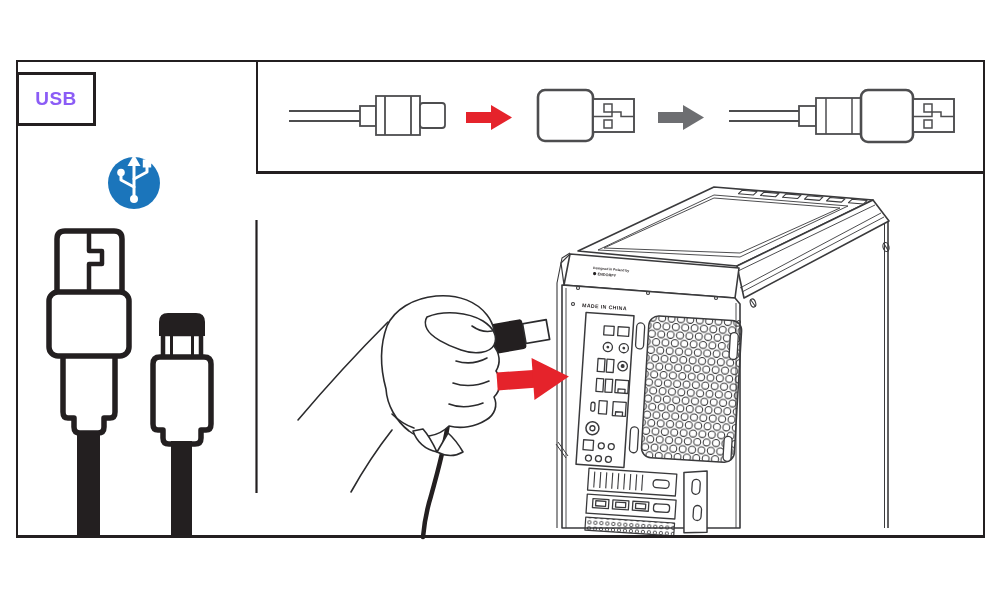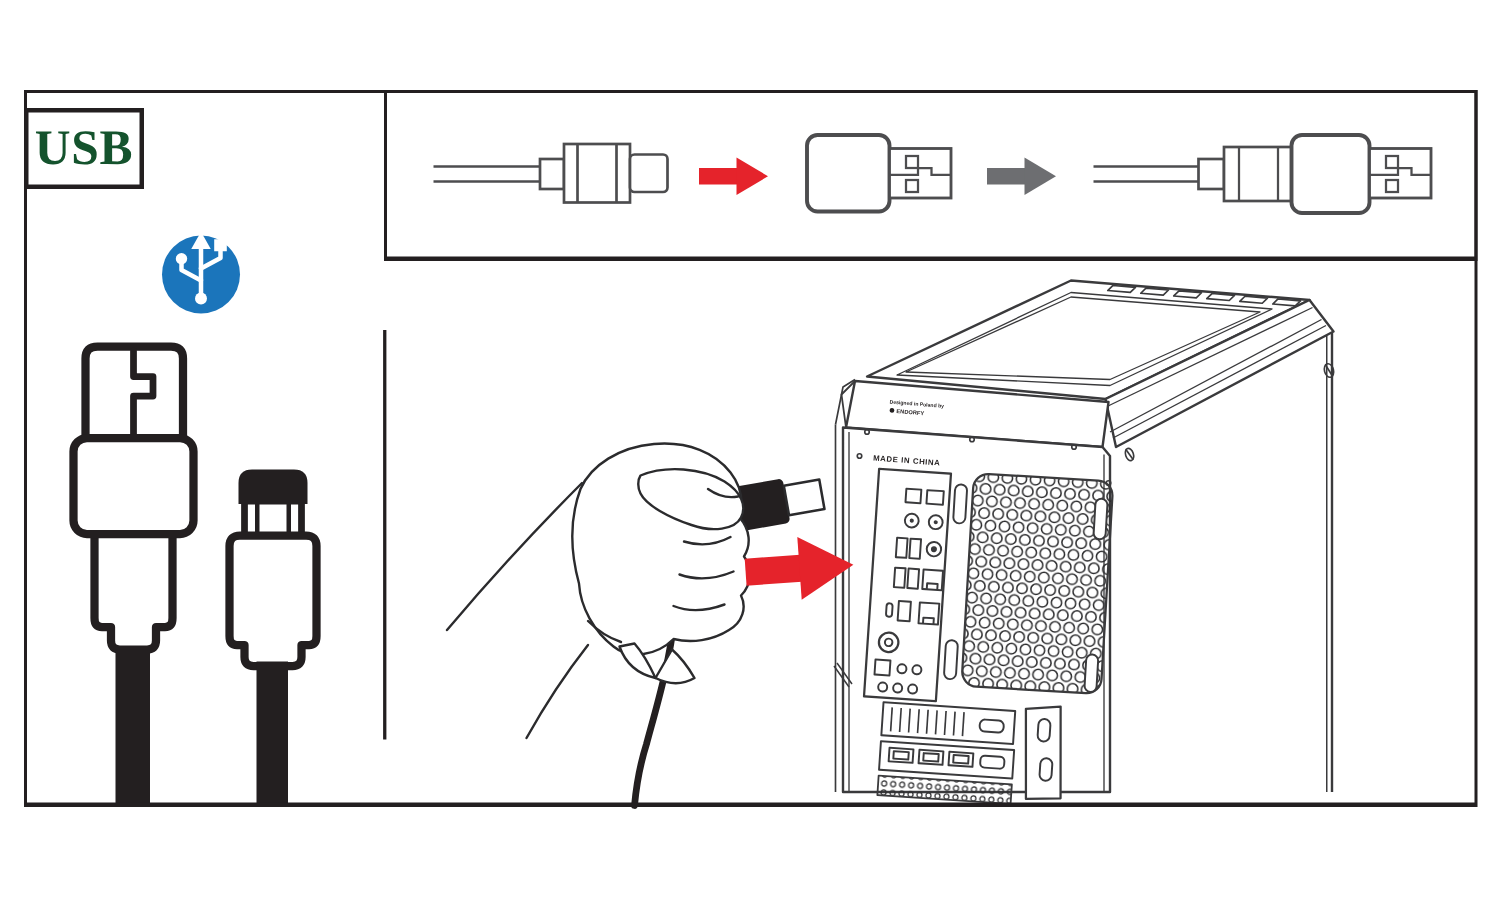--- a/index.html
+++ b/index.html
@@ -22,21 +22,21 @@
     z-index:2; pointer-events:none;
   }
   .usb-box {
     position:absolute; left:16px; top:72px; width:80px; height:54px;
     box-sizing:border-box; background:#ffffff;
     border:3px solid #231f20;
     display:flex; align-items:center; justify-content:center;
     z-index:3;
   }
   .usb-box span {
-    font-size:33px; font-weight:bold; color:#14532d; letter-spacing:0.5px;font-family:Liberation Serif, serif;
+    font-size:19px; font-weight:bold; color:#8b5cf6; letter-spacing:0.5px;
   }
 </style>
 </head>
 <body>
 
 <div class="canvas">
 
   <svg class="scene-svg" width="1000" height="600" viewBox="0 0 1000 600">
     <defs>
       <pattern id="hexpat" width="9.4" height="16.2" patternUnits="userSpaceOnUse">

